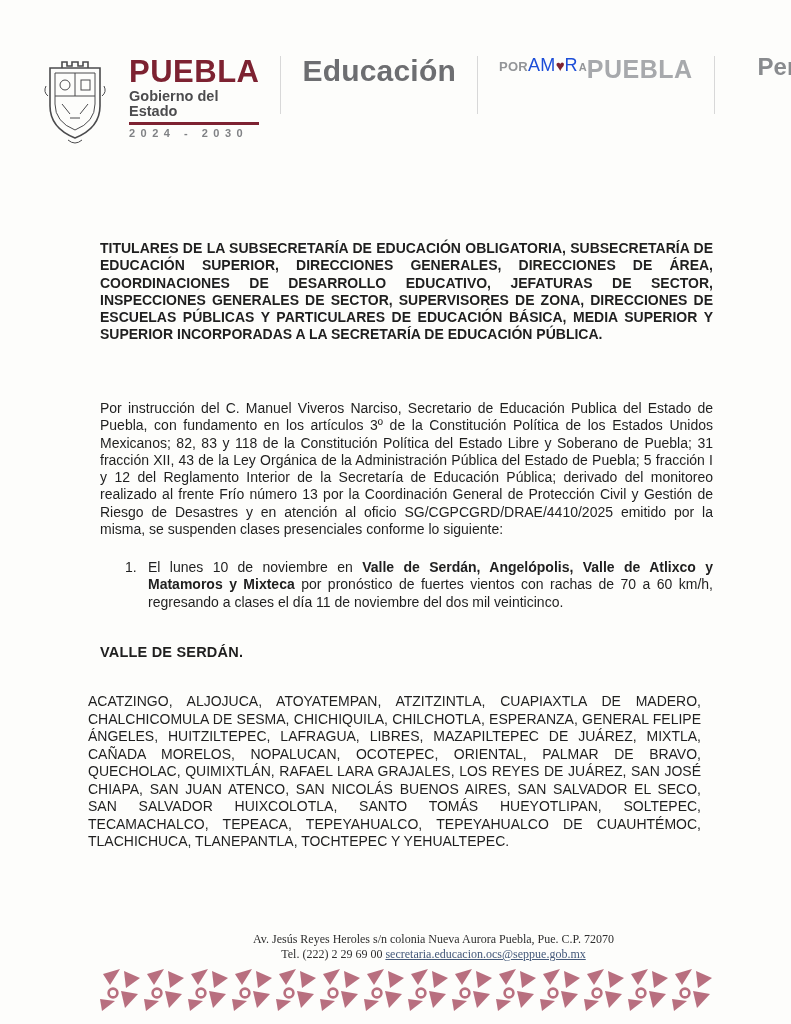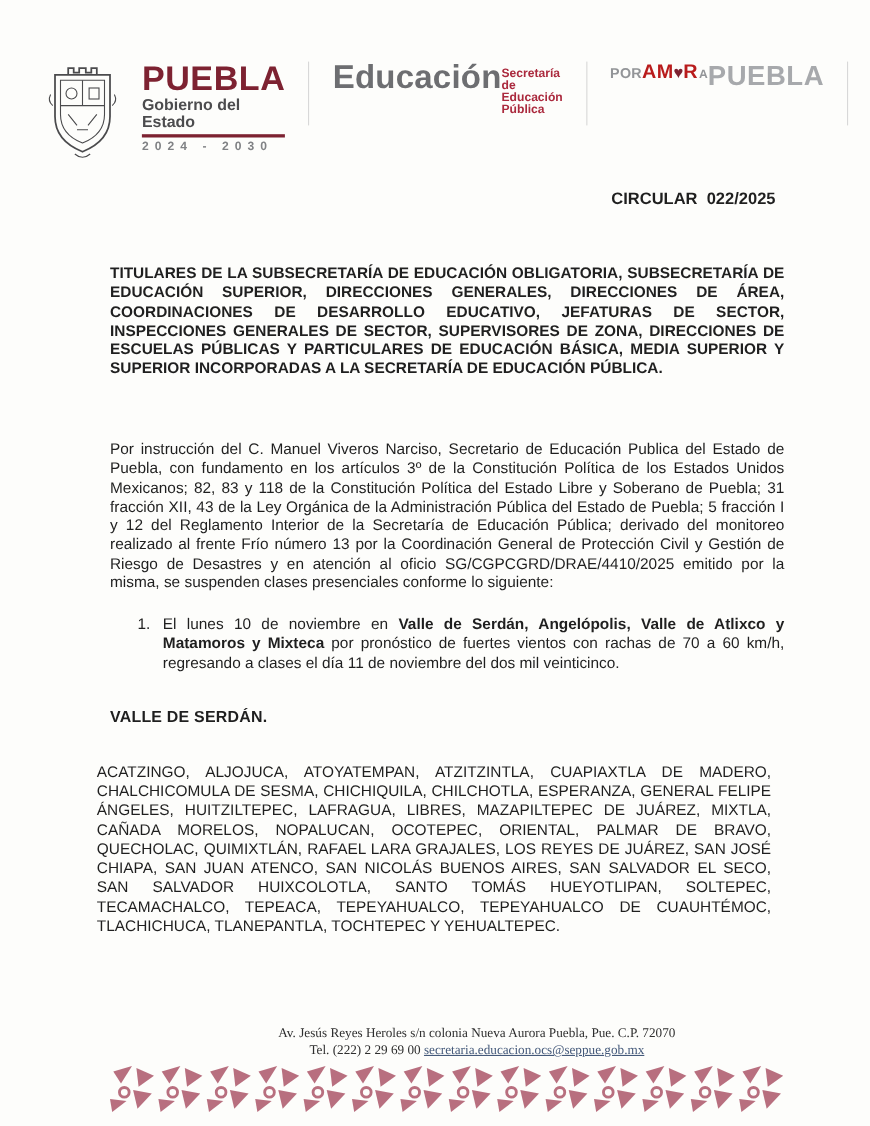--- a/index.html
+++ b/index.html
@@ -17,21 +17,21 @@
   .gob .t1{font-size:31px;font-weight:800;color:#7d2231;letter-spacing:.5px;}
   .gob .t2{font-size:14.5px;font-weight:700;color:#4c4c4e;margin-top:2px;}
   .gob .rule{height:2.5px;background:#7d2231;margin:4px 0 3px 0;}
   .gob .t3{font-size:11px;font-weight:700;color:#808285;letter-spacing:5.5px;}
   .edu{display:flex;flex-direction:row;line-height:1;}
   .edu .t1{font-size:30px;font-weight:800;color:#6d6e71;letter-spacing:.2px;}
   .edu .t2{font-size:11px;font-weight:700;color:#ab2a3e;margin-top:6px;}
   .amor{display:flex;flex-direction:row;line-height:1;}
   .amor .row1{display:flex;align-items:baseline;}
   .amor .por{font-size:13px;font-weight:700;color:#939598;letter-spacing:.3px;}
-  .amor .amr{font-size:18px;font-weight:700;color:#b91c1c;letter-spacing:.3px;}
+  .amor .amr{font-size:18px;font-weight:400;color:#1d4ed8;letter-spacing:.3px;}
   .amor .heart{font-size:15px;color:#7d2231;}
   .amor .a{font-size:11px;font-weight:700;color:#939598;margin-left:1px;}
   .amor .row2{font-size:25px;font-weight:800;color:#a7a9ac;letter-spacing:.5px;margin-top:1px;}
   .pensar{display:flex;flex-direction:row;line-height:.9;}
   .pensar .t1{font-size:24px;font-weight:800;color:#898b8e;margin-left:22px;}
   .pensar .row2{display:flex;align-items:baseline;}
   .pensar .en{font-family:"Liberation Serif","DejaVu Serif",serif;font-style:italic;
     font-weight:700;font-size:26px;color:#8c2332;margin-right:-3px;}
   .pensar .t2{font-size:24px;font-weight:800;color:#898b8e;}
   .seal svg{display:block;}
@@ -85,21 +85,20 @@
       <span class="t1">PUEBLA</span>
       <span class="t2">Gobierno del Estado</span>
       <span class="rule"></span>
       <span class="t3">2024 - 2030</span>
     </div>
 
     <div class="vdiv"></div>
 
     <div class="edu">
       <span class="t1">Educación</span>
-      <span class="t2">Secretaría de Educación Pública</span>
     </div>
 
     <div class="vdiv"></div>
 
     <div class="amor">
       <span class="row1">
         <span class="por">POR</span>
         <span class="amr">AM</span>
         <span class="heart">♥</span>
         <span class="amr">R</span>
@@ -139,21 +138,20 @@
           <use href="#person" fill="#7cb142" transform="rotate(90)"></use>
           <use href="#person" fill="#8e5aa8" transform="rotate(150)"></use>
           <use href="#person" fill="#e0862f" transform="rotate(210)"></use>
           <use href="#person" fill="#8b7d6b" transform="rotate(270)"></use>
           <use href="#person" fill="#c9453f" transform="rotate(330)"></use>
         </g>
       </svg>
     </div>
   </div>
 
-  <div class="circular-no">CIRCULAR  022/2025</div>
 
   <p class="addressee">TITULARES DE LA SUBSECRETARÍA DE EDUCACIÓN OBLIGATORIA, SUBSECRETARÍA DE EDUCACIÓN SUPERIOR, DIRECCIONES GENERALES, DIRECCIONES DE ÁREA, COORDINACIONES DE DESARROLLO EDUCATIVO, JEFATURAS DE SECTOR, INSPECCIONES GENERALES DE SECTOR, SUPERVISORES DE ZONA, DIRECCIONES DE ESCUELAS PÚBLICAS Y PARTICULARES DE EDUCACIÓN BÁSICA, MEDIA SUPERIOR Y SUPERIOR INCORPORADAS A LA SECRETARÍA DE EDUCACIÓN PÚBLICA.</p>
 
   <p class="body-par">Por instrucción del C. Manuel Viveros Narciso, Secretario de Educación Publica del Estado de Puebla, con fundamento en los artículos 3º de la Constitución Política de los Estados Unidos Mexicanos; 82, 83 y 118 de la Constitución Política del Estado Libre y Soberano de Puebla; 31 fracción XII, 43 de la Ley Orgánica de la Administración Pública del Estado de Puebla; 5 fracción I y 12 del Reglamento Interior de la Secretaría de Educación Pública; derivado del monitoreo realizado al frente Frío número 13 por la Coordinación General de Protección Civil y Gestión de Riesgo de Desastres y en atención al oficio SG/CGPCGRD/DRAE/4410/2025 emitido por la misma, se suspenden clases presenciales conforme lo siguiente:</p>
 
   <div class="list">
     <span class="num">1.</span>
     <span class="txt"><span>El lunes 10 de noviembre en </span><b>Valle de Serdán, Angelópolis, Valle de Atlixco y Matamoros y Mixteca</b><span> por pronóstico de fuertes vientos con rachas de 70 a 60 km/h, regresando a clases el día 11 de noviembre del dos mil veinticinco.</span></span>
   </div>
 

